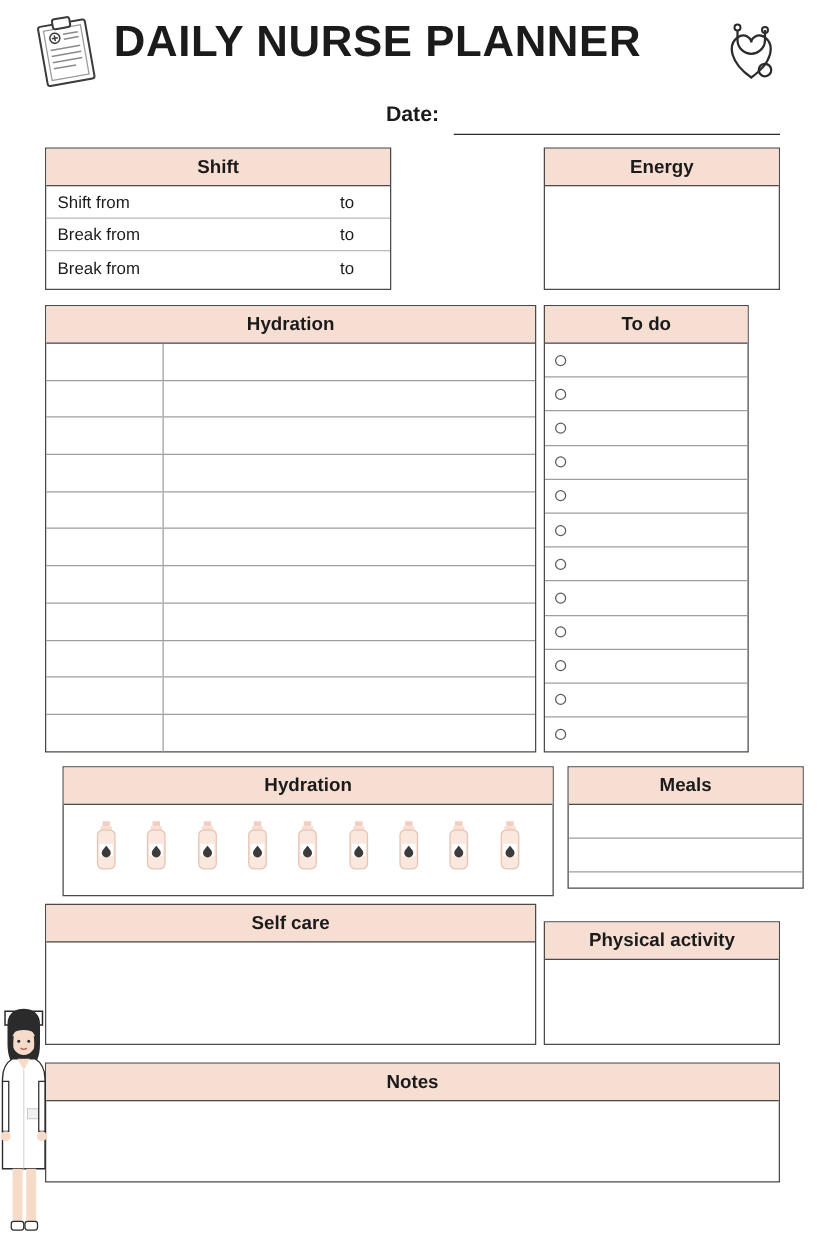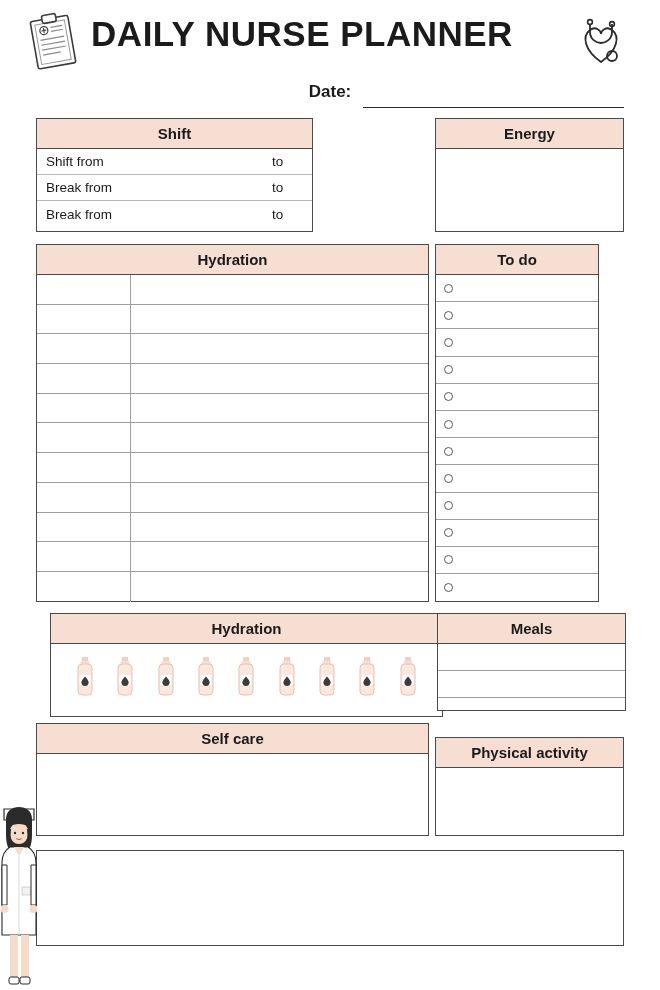--- a/index.html
+++ b/index.html
@@ -142,21 +142,21 @@
   #hydration-box { left: 50px; top: 613px; width: 393px; height: 104px; }
   .bottle-strip {
     height: 65px;
     display: flex;
     align-items: center;
     justify-content: space-around;
     padding: 0 14px;
   }
 
   
-  #meals-box { left: 437px; top: 613px; width: 189px; height: 98px; }
+  #meals-box { left: 454px; top: 613px; width: 189px; height: 98px; }
   .meal-row { height: 27px; border-bottom: 1px solid #9e9e9e; }
   .meal-row:last-child { border-bottom: none; }
 
   
   #selfcare-box { left: 36px; top: 723px; width: 393px; height: 113px; }
 
   
   #activity-box { left: 435px; top: 737px; width: 189px; height: 99px; }
   #activity-box .box-head { font-size: 15px; }
 
@@ -420,20 +420,21 @@
     <div class="box-head">Self care</div>
     <div style="height:82px"></div>
   </div>
 
   <div class="box" id="activity-box">
     <div class="box-head">Physical activity</div>
     <div style="height:68px"></div>
   </div>
 
   <div class="box" id="notes-box">
+    <div class="box-head">Notes</div>
     <div style="height:65px"></div>
   </div>
 
   <div class="nurse">
     <svg class="icon-svg" viewBox="0 0 62 195" width="62" height="195">
 
       <path d="M4 14 h30 v11 h-30 z" fill="#ffffff" stroke="#2b2b2b" stroke-width="1.2"></path>
       <path d="M15 16.5 h8 v6.5 h-8 z" fill="#e8546a"></path>
       <path d="M17.2 17.2 h3.6 v5.1 h-3.6 z" fill="#ffffff"></path>
       <path d="M15.6 19.2 h6.8 v1.3 h-6.8 z" fill="#ffffff"></path>

